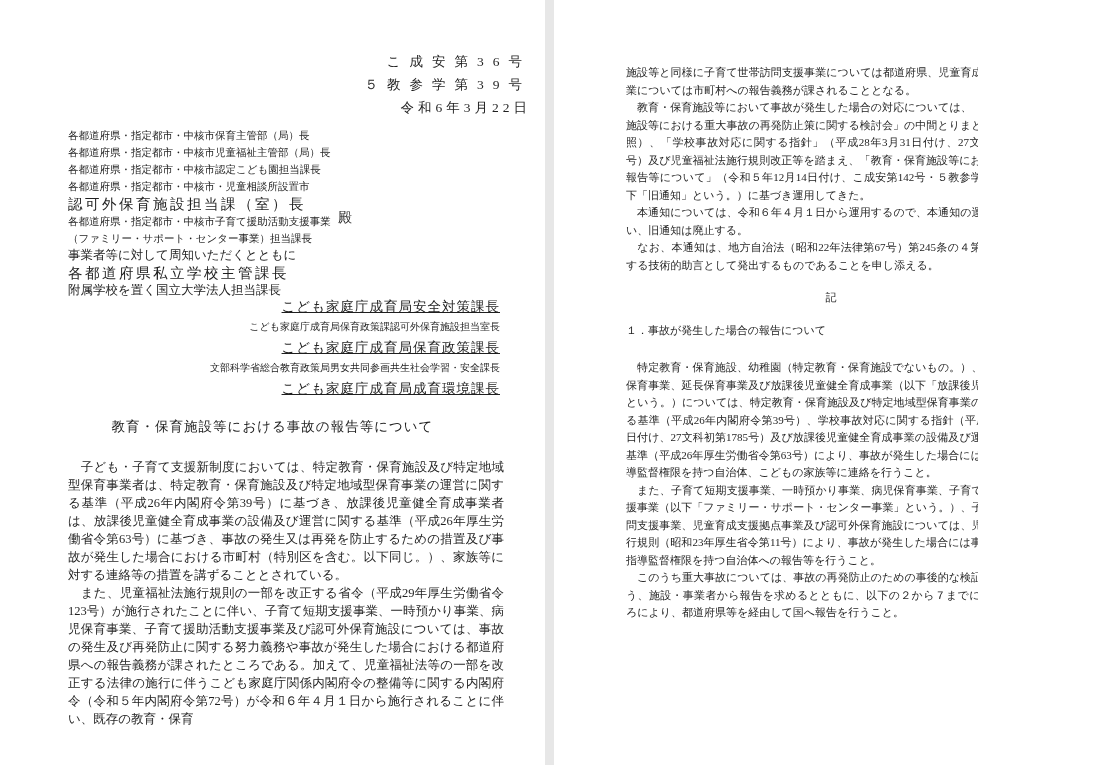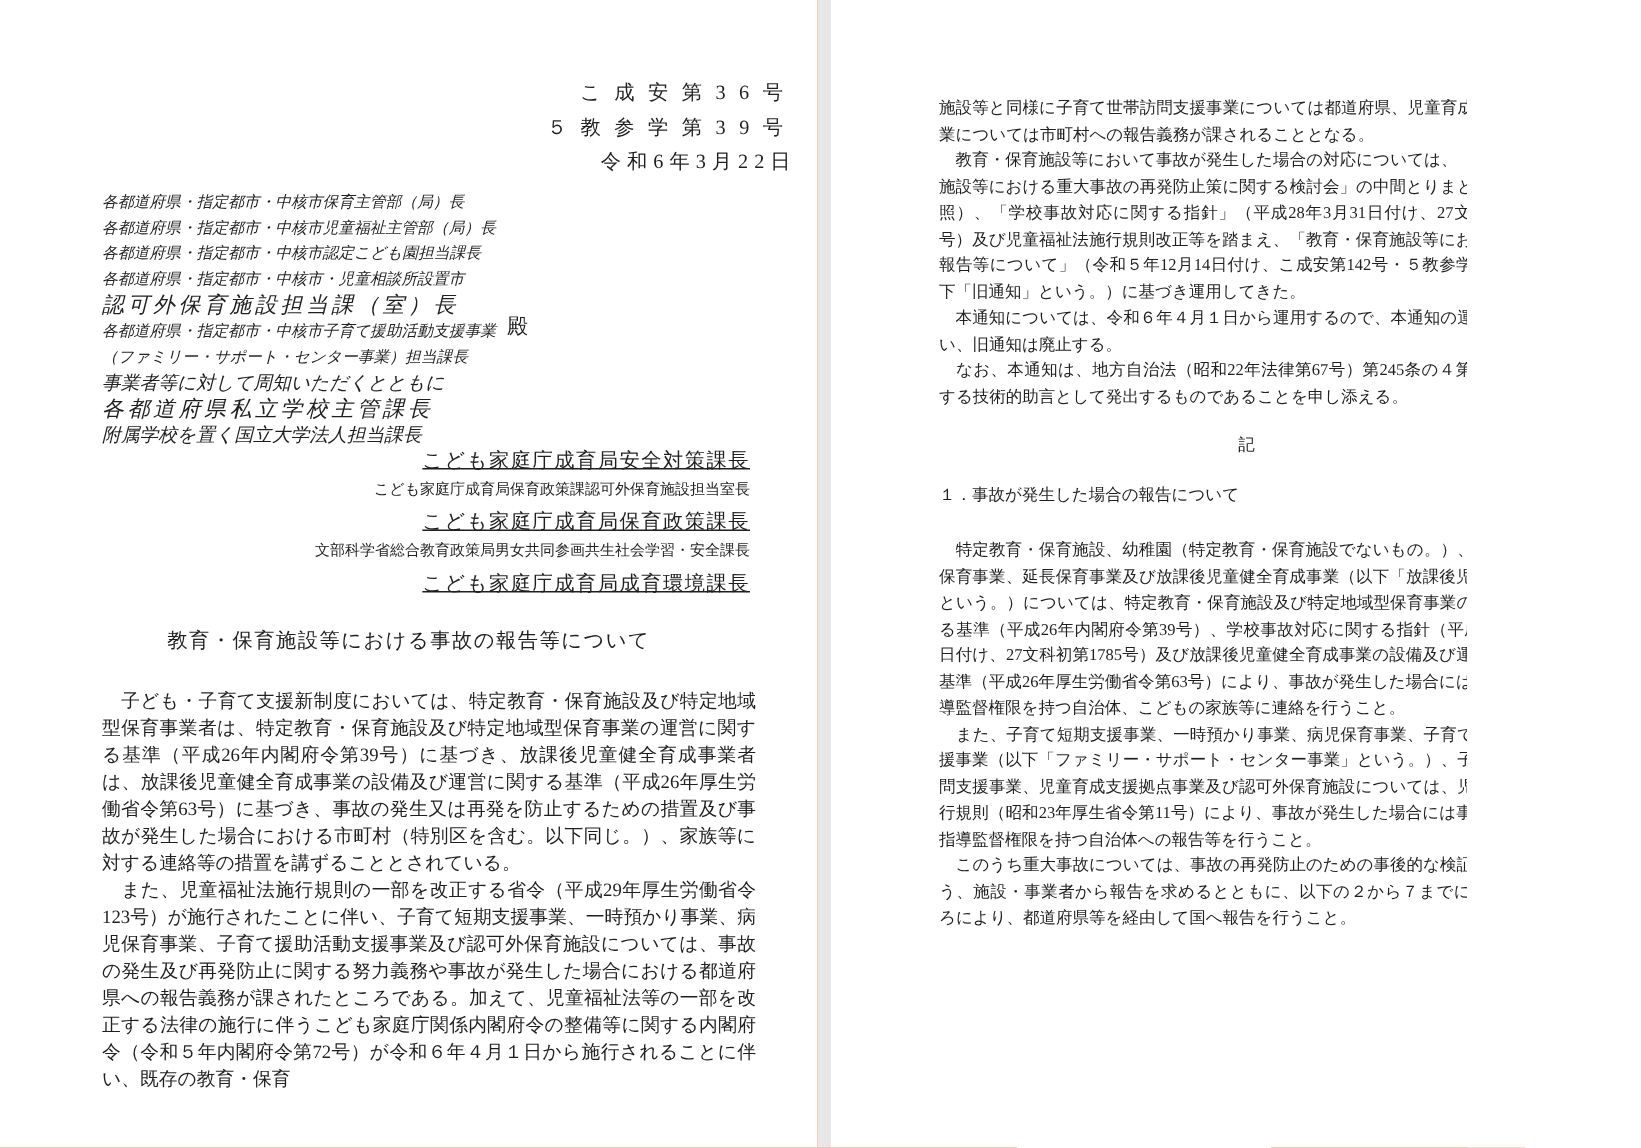--- a/index.html
+++ b/index.html
@@ -1,32 +1,32 @@
 <!DOCTYPE html>
 <html><head>
 <meta charset="utf-8">
 <style>
   html,body { margin:0; padding:0; background:#ffffff; }
   .spread {
-    position:relative; width:978px; height:765px; background:#f97316;
+    position:relative; width:978px; height:765px; background:#eab308;
     font-family:"Liberation Serif","DejaVu Serif",serif; color:#1f1f1f;
     overflow:hidden;
   }
   .seam { position:absolute; left:545px; top:0; width:9px; height:765px; background:#e7e7e7; }
   .page { position:absolute; top:0; height:765px; background:#ffffff; }
   .page.left { left:0; width:545px; }
   .page.right { left:554px; width:540px; }
 
   
   .docnum { position:absolute; top:50px; right:14px; text-align:right; font-size:13.5px; }
   .docnum .ln { letter-spacing:9px; line-height:23px; white-space:nowrap; }
   .docnum .ln.date { letter-spacing:4px; }
 
   .addressees { position:absolute; top:127px; left:68px; }
-  .addr { white-space:nowrap;font-style:italic; }
+  .addr { white-space:nowrap; }
   .addr.small  { font-size:10.5px; line-height:17px; }
   .addr.medium { font-size:12.5px; line-height:17px; }
   .addr.large  { font-size:14.5px; line-height:18px; letter-spacing:2.5px; }
 
   .honorific { position:absolute; top:209px; left:338px; font-size:14px; }
 
   .senders { position:absolute; top:296px; right:45px; text-align:right; }
   .sender.large { font-size:13.5px; line-height:21px; letter-spacing:1px; white-space:nowrap;text-decoration:underline; }
   .sender.small { font-size:10px;   line-height:20px; white-space:nowrap; }
 

